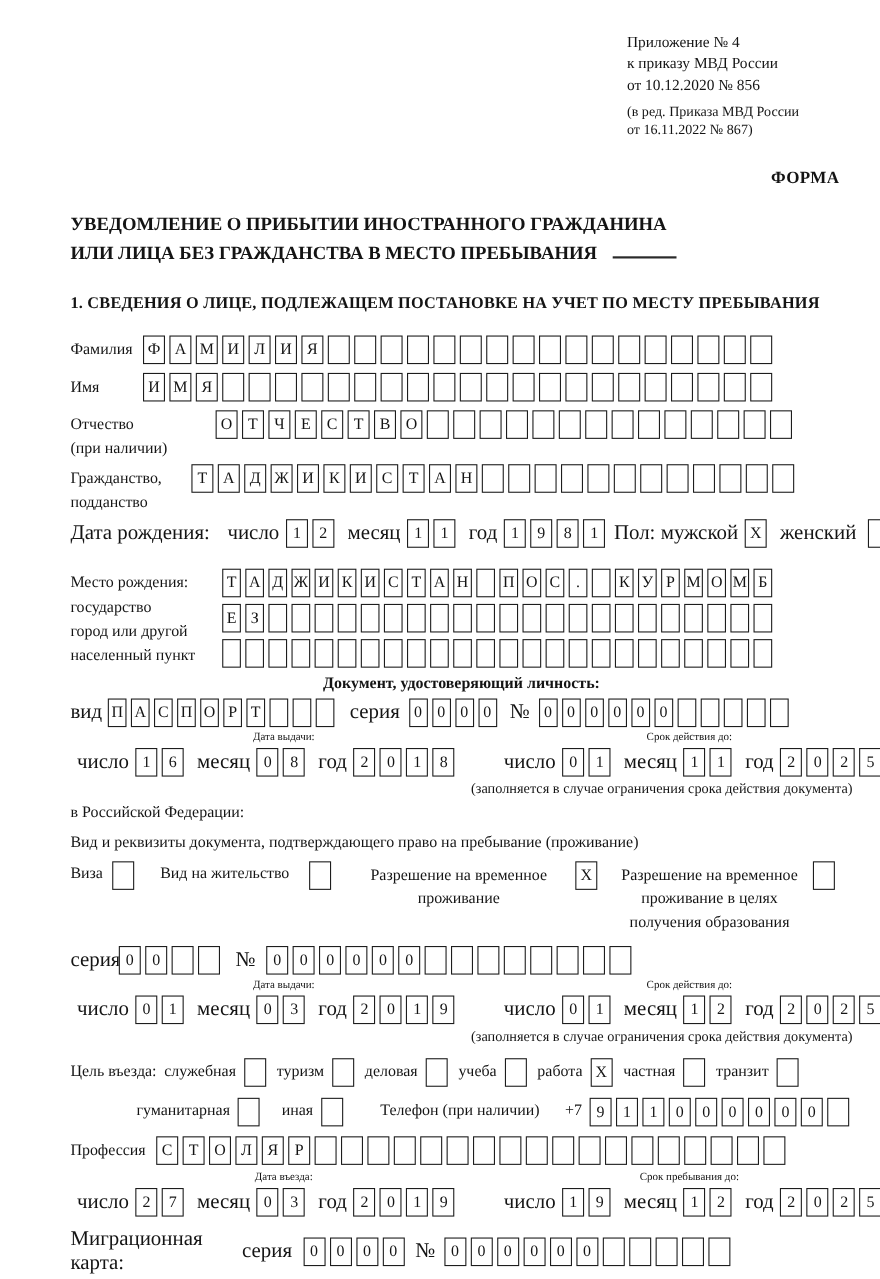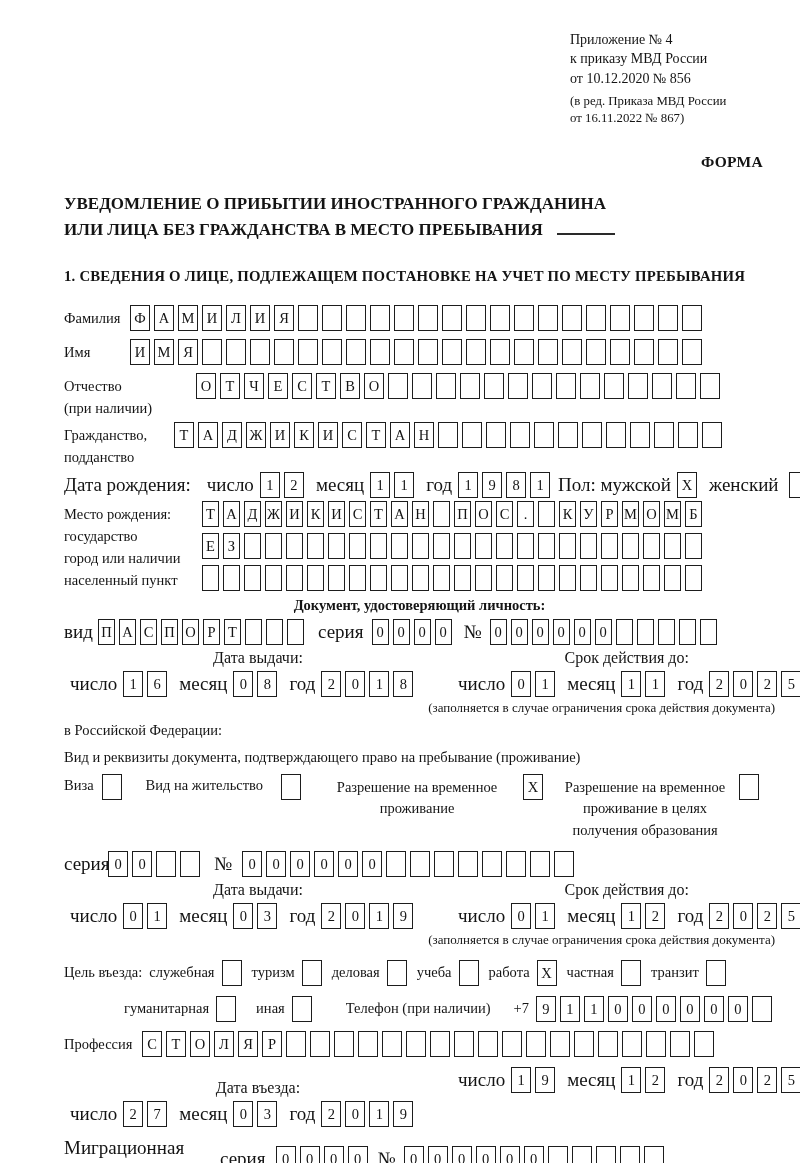--- a/index.html
+++ b/index.html
@@ -25,21 +25,21 @@
     text-align:center;font-size:14.5px;line-height:24px;font-family:"Liberation Serif",serif;
   }
   .sm .cell{width:15px;}
   .stack{display:flex;flex-direction:column;gap:6px;}
   .w{font-size:19px;}
   .dg{display:inline-flex;align-items:center;gap:6px;}
   .dg .w{margin-left:6px;}
   .cols{display:flex;margin-top:8px;}
   .col-l{width:388px;flex:none;}
   .col-r{flex:1;}
-  .dhead{text-align:center;font-size:16px;margin-top:8px;}
+  .dhead{text-align:center;font-size:10px;margin-top:8px;}
   .note{font-size:13px;text-align:right;margin-top:3px;}
   .intro{font-size:14.5px;margin-top:10px;}
   .chk-row{display:flex;align-items:flex-start;gap:10px;margin-top:8px;font-size:14.5px;}
   .chk{display:inline-flex;align-items:flex-start;gap:8px;}
   .chk .lbl{padding-top:3px;}
   .chk .lbl-c{text-align:center;line-height:1.45;padding-top:3px;}
   .purpose{display:flex;align-items:center;gap:7px;margin-top:12px;font-size:14.5px;flex-wrap:nowrap;}
   .purpose .boxes{margin-right:3px;}
   .nowrap{white-space:nowrap;}
 </style>
@@ -214,25 +214,25 @@
     <span class="w nowrap" style="margin-left:8px;"><span>Пол:</span> <span>мужской</span></span>
     <span class="boxes" style="margin-left:6px;">
         <span class="cell">X</span>
       </span>
     <span class="w" style="margin-left:12px;">женский</span>
     <span class="boxes" style="margin-left:10px;">
         <span class="cell"></span>
       </span>
   </div>
 
-  <div class="frow" style="margin-top:3px;">
+  <div class="frow" style="margin-top:19px;">
     <div class="flabel" style="width:138px;">
       <span>Место рождения:</span><br>
       <span>государство</span><br>
-      <span>город или наличии</span><br>
+      <span>город или другой</span><br>
       <span>населенный пункт</span>
     </div>
     <div class="stack">
       <div class="boxes sm">
           <span class="cell">Т</span>
           <span class="cell">А</span>
           <span class="cell">Д</span>
           <span class="cell">Ж</span>
           <span class="cell">И</span>
           <span class="cell">К</span>
@@ -584,21 +584,21 @@
         <span class="cell"></span>
         <span class="cell"></span>
         <span class="cell"></span>
         <span class="cell"></span>
         <span class="cell"></span>
       </div>
   </div>
 
   <div class="cols" style="margin-top:6px;">
     <div class="col-l">
-      <div class="dhead" style="margin-top:16px;text-align:center;">Дата въезда:</div>
+      <div class="dhead" style="margin-top:0;text-align:center;">Дата въезда:</div>
       <div class="dg" style="margin-top:4px;">
         <span class="w">число</span>
         <span class="boxes">
             <span class="cell">2</span>
             <span class="cell">7</span>
           </span>
         <span class="w">месяц</span>
         <span class="boxes">
             <span class="cell">0</span>
             <span class="cell">3</span>
@@ -606,20 +606,21 @@
         <span class="w">год</span>
         <span class="boxes">
             <span class="cell">2</span>
             <span class="cell">0</span>
             <span class="cell">1</span>
             <span class="cell">9</span>
           </span>
       </div>
     </div>
     <div class="col-r">
+      <div class="dhead" style="margin-top:0;">Срок пребывания до:</div>
       <div class="dg" style="margin-top:4px;">
         <span class="w">число</span>
         <span class="boxes">
             <span class="cell">1</span>
             <span class="cell">9</span>
           </span>
         <span class="w">месяц</span>
         <span class="boxes">
             <span class="cell">1</span>
             <span class="cell">2</span>

